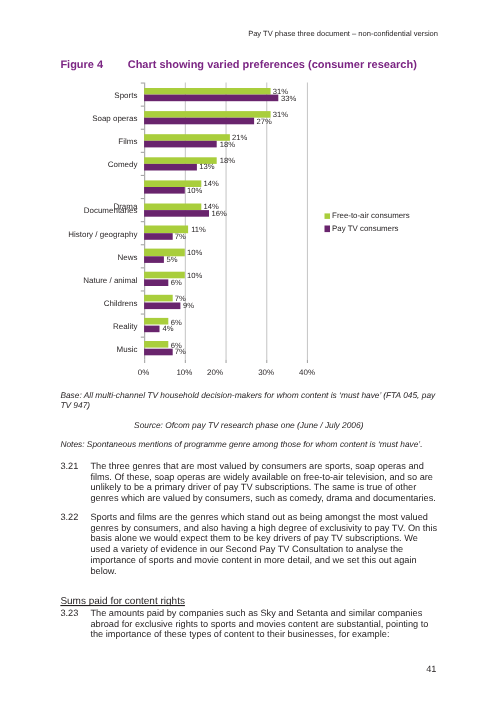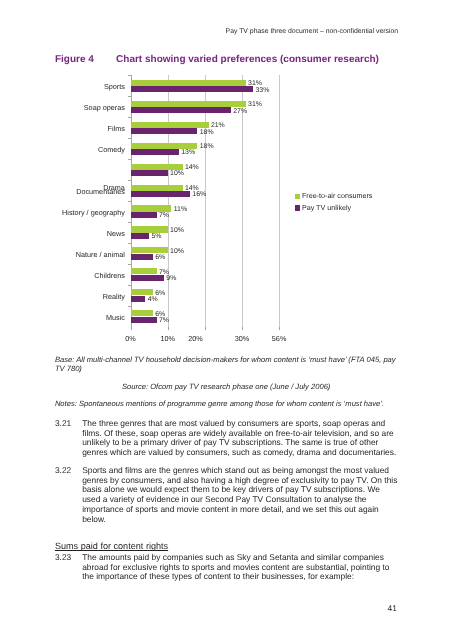--- a/index.html
+++ b/index.html
@@ -70,21 +70,21 @@
         <div class="tickmark" style="left: 37.15px; top: 251.5px;"></div>
         <div class="xtick" style="left: 17.15px; top: 259.4px;">10%</div>
         <div class="gridline" style="left: 74.3px;"></div>
         <div class="tickmark" style="left: 74.3px; top: 251.5px;"></div>
         <div class="xtick" style="left: 45px; top: 259.4px;">20%</div>
         <div class="gridline" style="left: 111.45px;"></div>
         <div class="tickmark" style="left: 111.45px; top: 251.5px;"></div>
         <div class="xtick" style="left: 91.45px; top: 259.4px;">30%</div>
         <div class="gridline" style="left: 148.6px;"></div>
         <div class="tickmark" style="left: 148.6px; top: 251.5px;"></div>
-        <div class="xtick" style="left: 128.6px; top: 259.4px;">56%</div>
+        <div class="xtick" style="left: 128.6px; top: 259.4px;">40%</div>
         <div class="ytick" style="top: 0px;"></div>
         <div class="catlabel" style="top: 7.02917px; right: 154.2px;">Sports</div>
         <div class="bar g" style="left: 0px; top: 4.55px; width: 115.165px;"></div>
         <div class="blabel" style="left: 117.565px; top: 5.1px;">31%</div>
         <div class="bar p" style="left: 0px; top: 10.85px; width: 122.595px;"></div>
         <div class="blabel" style="left: 124.995px; top: 11.4px;">33%</div>
         <div class="ytick" style="top: 20.9583px;"></div>
         <div class="catlabel" style="top: 27.9875px; right: 154.2px;">Soap operas</div>
         <div class="bar g" style="left: 0px; top: 25.5083px; width: 115.165px;"></div>
         <div class="blabel" style="left: 117.565px; top: 26.0583px;">31%</div>
@@ -151,27 +151,27 @@
         <div class="bar p" style="left: 0px; top: 241.392px; width: 26.005px;"></div>
         <div class="blabel" style="left: 28.405px; top: 241.942px;">7%</div>
       </div>
     <div class="legend" id="legend">
         <div class="legitem">
           <span class="legsw" style="background: rgb(169, 206, 60);"></span>
           <span class="legtx">Free-to-air consumers</span>
         </div>
         <div class="legitem">
           <span class="legsw" style="background: rgb(105, 36, 109);"></span>
-          <span class="legtx">Pay TV unlikely</span>
+          <span class="legtx">Pay TV consumers</span>
         </div>
       </div>
   </div>
 
   <div id="notes">
-      <div class="note" style="top: 356.4px;">Base: All multi-channel TV household decision-makers for whom content is ‘must have’ (FTA 045, pay TV 780)</div>
+      <div class="note" style="top: 356.4px;">Base: All multi-channel TV household decision-makers for whom content is ‘must have’ (FTA 045, pay TV 947)</div>
       <div class="note" style="top: 382.7px; text-align: center;">Source: Ofcom pay TV research phase one (June / July 2006)</div>
       <div class="note" style="top: 400.4px;">Notes: Spontaneous mentions of programme genre among those for whom content is ‘must have’.</div>
     </div>
   <div id="body">
       <div class="para" style="top: 418.9px;">
         <span class="n">3.21</span>
         <span class="t">The three genres that are most valued by consumers are sports, soap operas and films. Of these, soap operas are widely available on free-to-air television, and so are unlikely to be a primary driver of pay TV subscriptions. The same is true of other genres which are valued by consumers, such as comedy, drama and documentaries.</span>
       </div>
       <div class="para" style="top: 466px;">
         <span class="n">3.22</span>

